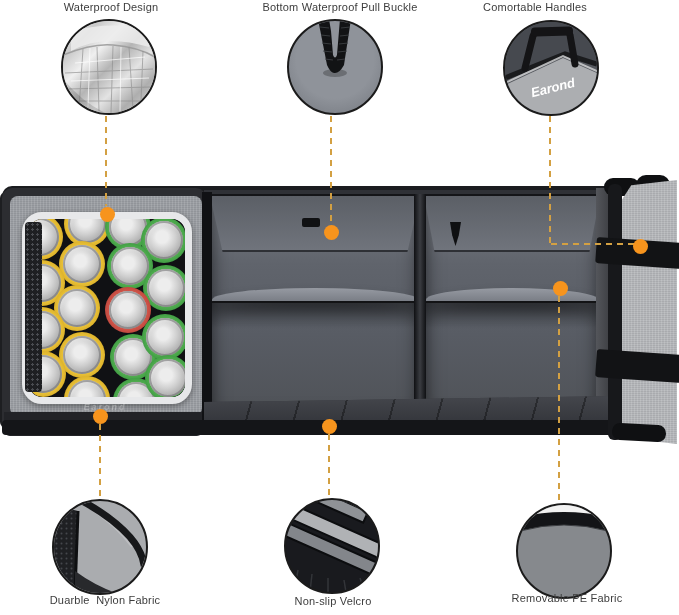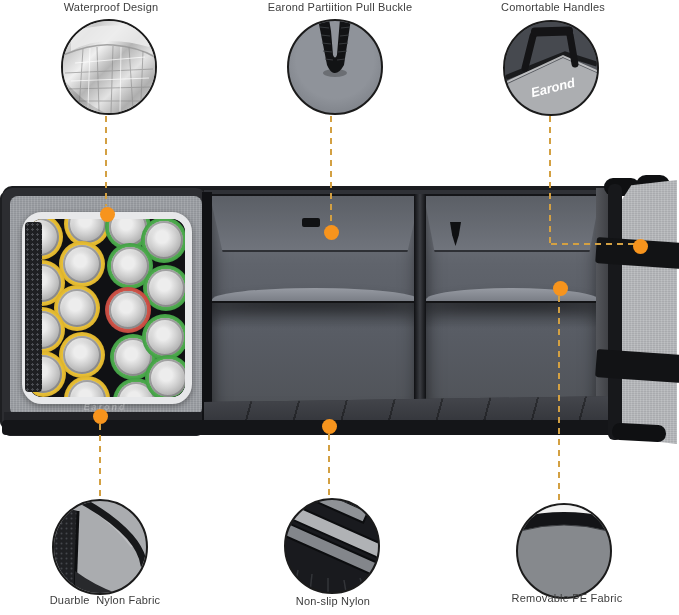--- a/index.html
+++ b/index.html
@@ -93,22 +93,22 @@
   .strap2{left:596px;top:352px;width:86px;height:28px;background:#121315;border-radius:3px;transform:rotate(4deg);}
   .handle-bot{left:612px;top:424px;width:54px;height:17px;background:#0f1012;border-radius:8px;transform:rotate(3deg);}
   .earond-text{font-style:italic;font-weight:bold;}
 </style>
 </head>
 <body>
 
 <div class="canvas">
 
   <div class="label" style="left:1px;top:1px;">Waterproof Design</div>
-  <div class="label" style="left:230px;top:1px;">Earond Partiition Pull Buckle</div>
-  <div class="label" style="left:443px;top:1px;">Comortable Handles</div>
+  <div class="label" style="left:230px;top:1px;">Bottom Waterproof Pull Buckle</div>
+  <div class="label" style="left:425px;top:1px;">Comortable Handles</div>
 
   <div class="ccircle" style="left:61px;top:19px;background:#cfcfcf;">
     <svg viewBox="0 0 92 92">
       <defs>
         <linearGradient id="foilg" x1="0" y1="0" x2="1" y2="1">
           <stop offset="0" stop-color="#fafafa"></stop>
             <stop offset=".2" stop-color="#c9c9c9"></stop>
           <stop offset=".35" stop-color="#efefef"></stop>
             <stop offset=".5" stop-color="#b5b5b5"></stop>
           <stop offset=".65" stop-color="#e3e3e3"></stop>
@@ -206,21 +206,21 @@
 
   <div class="ccircle bg-board" style="left:516px;top:503px;">
     <svg viewBox="0 0 92 92">
       <path d="M8,14 Q46,4 84,14 L84,0 L8,0 Z" fill="#f2f2f2"></path>
       <path d="M2,26 Q46,14 90,26 L90,12 Q46,2 2,12 Z" fill="#131417"></path>
       <path d="M2,26 Q46,14 90,26" stroke="#3c3e42" stroke-width="1" fill="none"></path>
     </svg>
   </div>
 
   <div class="label" style="left:-5px;top:594px;">Duarble  Nylon Fabric</div>
-  <div class="label" style="left:223px;top:595px;">Non-slip Nylon</div>
+  <div class="label" style="left:223px;top:595px;">Non-slip Velcro</div>
   <div class="label" style="left:457px;top:592px;">Removable PE Fabric</div>
 
   <div>
     <div class="abs back-rim"></div>
     <div class="abs left-edge"></div>
     <div class="abs cooler-shell"></div>
     <div class="abs cooler-lid heather"></div>
     <div class="abs cooler-front"></div>
     <div class="abs zip-trim"></div>
     <div class="abs cans-clip">

